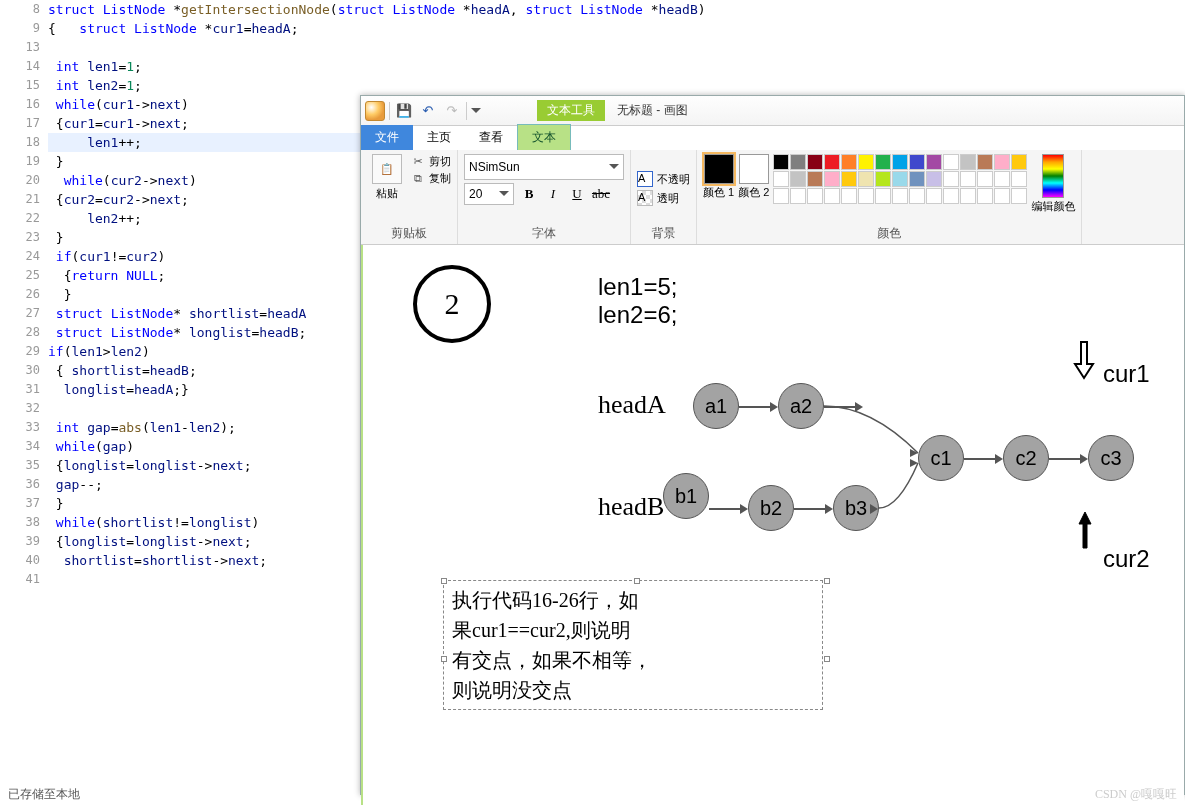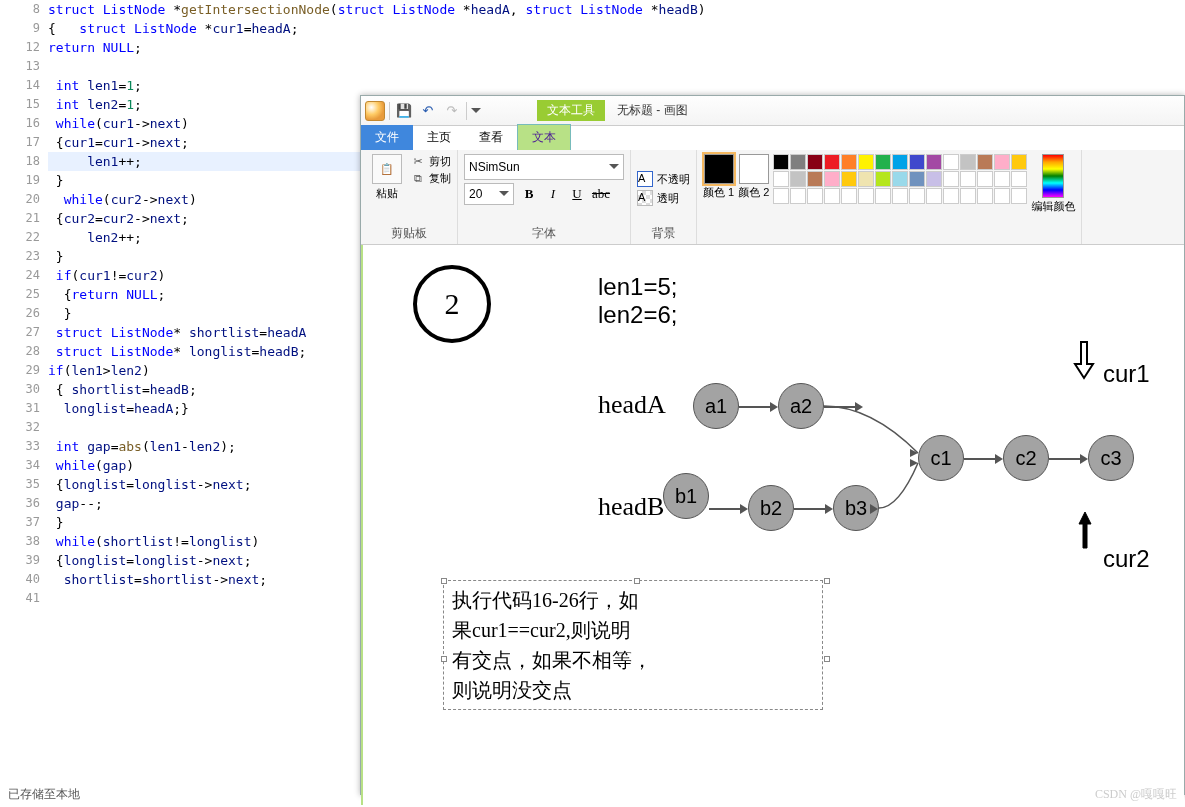--- a/index.html
+++ b/index.html
@@ -19,21 +19,21 @@
 .paint-window { position: absolute; top: 95px; left: 360px; width: 825px; height: 700px; background: #fff; border: 1px solid #9aa; box-shadow: 0 0 6px rgba(0,0,0,0.3); font-family: "Microsoft YaHei UI", sans-serif; }
 .titlebar { height: 30px; background: linear-gradient(#fefefe,#f4f4f4); display: flex; align-items: center; padding: 0 4px; gap: 4px; border-bottom: 1px solid #ccc; }
 .qat-icon { width: 20px; height: 20px; display: flex; align-items: center; justify-content: center; font-size: 13px; }
 .paint-icon { width: 20px; height: 20px; border-radius: 3px; background: radial-gradient(circle at 30% 30%, #fff, #ffcc66 40%, #e89b3b 70%); border: 1px solid #c28830; }
 .qat-sep { width: 1px; height: 18px; background: #ccc; }
 .text-tools-tab { background: #99cc33; color: #fff; padding: 2px 10px; font-size: 12px; }
 .window-title { margin-left: 8px; font-size: 12px; color: #333; }
 .tabs { height: 24px; display: flex; align-items: flex-end; padding-left: 0; }
 .tab { padding: 4px 14px; font-size: 12px; cursor: pointer; }
 .tab.file { background: #3f87dd; color: #fff; }
-.tab.active { background: #b8e186; color: #4c1d95; border: 1px solid #7bb; border-bottom: none; }
+.tab.active { background: #b8e186; color: #14532d; border: 1px solid #7bb; border-bottom: none; }
 .ribbon { height: 95px; background: #f5f5f5; border-bottom: 1px solid #ccc; display: flex; }
 .group { border-right: 1px solid #ddd; padding: 4px 6px 2px; display: flex; flex-direction: column; }
 .group-body { flex: 1; display: flex; gap: 4px; align-items: flex-start; }
 .group-label { text-align: center; font-size: 12px; color: #555; padding-top: 2px; }
 .big-btn { display: flex; flex-direction: column; align-items: center; width: 40px; font-size: 11px; gap: 2px; }
 .big-ico { width: 30px; height: 30px; border: 1px solid #bbb; background: #fafafa; display: flex; align-items: center; justify-content: center; }
 .small-list { display: flex; flex-direction: column; gap: 2px; font-size: 11px; }
 .small-item { display: flex; align-items: center; gap: 4px; }
 .small-ico { width: 14px; height: 14px; display: inline-flex; align-items: center; justify-content: center; color: #555; }
 .font-combo { width: 160px; height: 22px; border: 1px solid #bbb; background: #fff; font-size: 12px; padding: 12px 4px; display: flex; justify-content: space-between; align-items: center; }
@@ -71,24 +71,20 @@
 <div class="code-area" id="code-container">
     <div class="code-line">
       <div class="gutter">8</div>
       <div class="code"><span class="kw">struct</span> <span class="type">ListNode</span> *<span class="fn">getIntersectionNode</span>(<span class="kw">struct</span> <span class="type">ListNode</span> *<span class="var">headA</span>, <span class="kw">struct</span> <span class="type">ListNode</span> *<span class="var">headB</span>)</div>
     </div>
     <div class="code-line">
       <div class="gutter">9</div>
       <div class="code">{   <span class="kw">struct</span> <span class="type">ListNode</span> *<span class="var">cur1</span>=<span class="var">headA</span>;</div>
     </div>
     <div class="code-line">
-      <div class="gutter">12</div>
-      <div class="code"><span class="kw">return</span> <span class="null">NULL</span>;</div>
-    </div>
-    <div class="code-line">
       <div class="gutter">13</div>
       <div class="code"></div>
     </div>
     <div class="code-line">
       <div class="gutter">14</div>
       <div class="code"> <span class="kw">int</span> <span class="var">len1</span>=<span class="num">1</span>;</div>
     </div>
     <div class="code-line">
       <div class="gutter">15</div>
       <div class="code"> <span class="kw">int</span> <span class="var">len2</span>=<span class="num">1</span>;</div>
@@ -345,20 +341,21 @@
             <div class="swatch" style="background: rgb(255, 255, 255);"></div>
             <div class="swatch" style="background: rgb(255, 255, 255);"></div>
             <div class="swatch" style="background: rgb(255, 255, 255);"></div>
             <div class="swatch" style="background: rgb(255, 255, 255);"></div>
           </div>
         <div class="color-wrap">
             <div class="rainbow"></div>
             <span>编辑颜色</span>
           </div>
       </div>
+      <div class="group-label">颜色</div>
     </div>
   </div>
 
   <div class="canvas">
     <div class="circle-num" style="top:20px;left:50px;width:78px;height:78px;font-size:30px">2</div>
     <div class="canvas-text" style="top:28px;left:235px;white-space:pre">len1=5;
 len2=6;</div>
 
     <div class="label-big" style="top:145px;left:235px">headA</div>
     <div class="label-big" style="top:247px;left:235px">headB</div>

